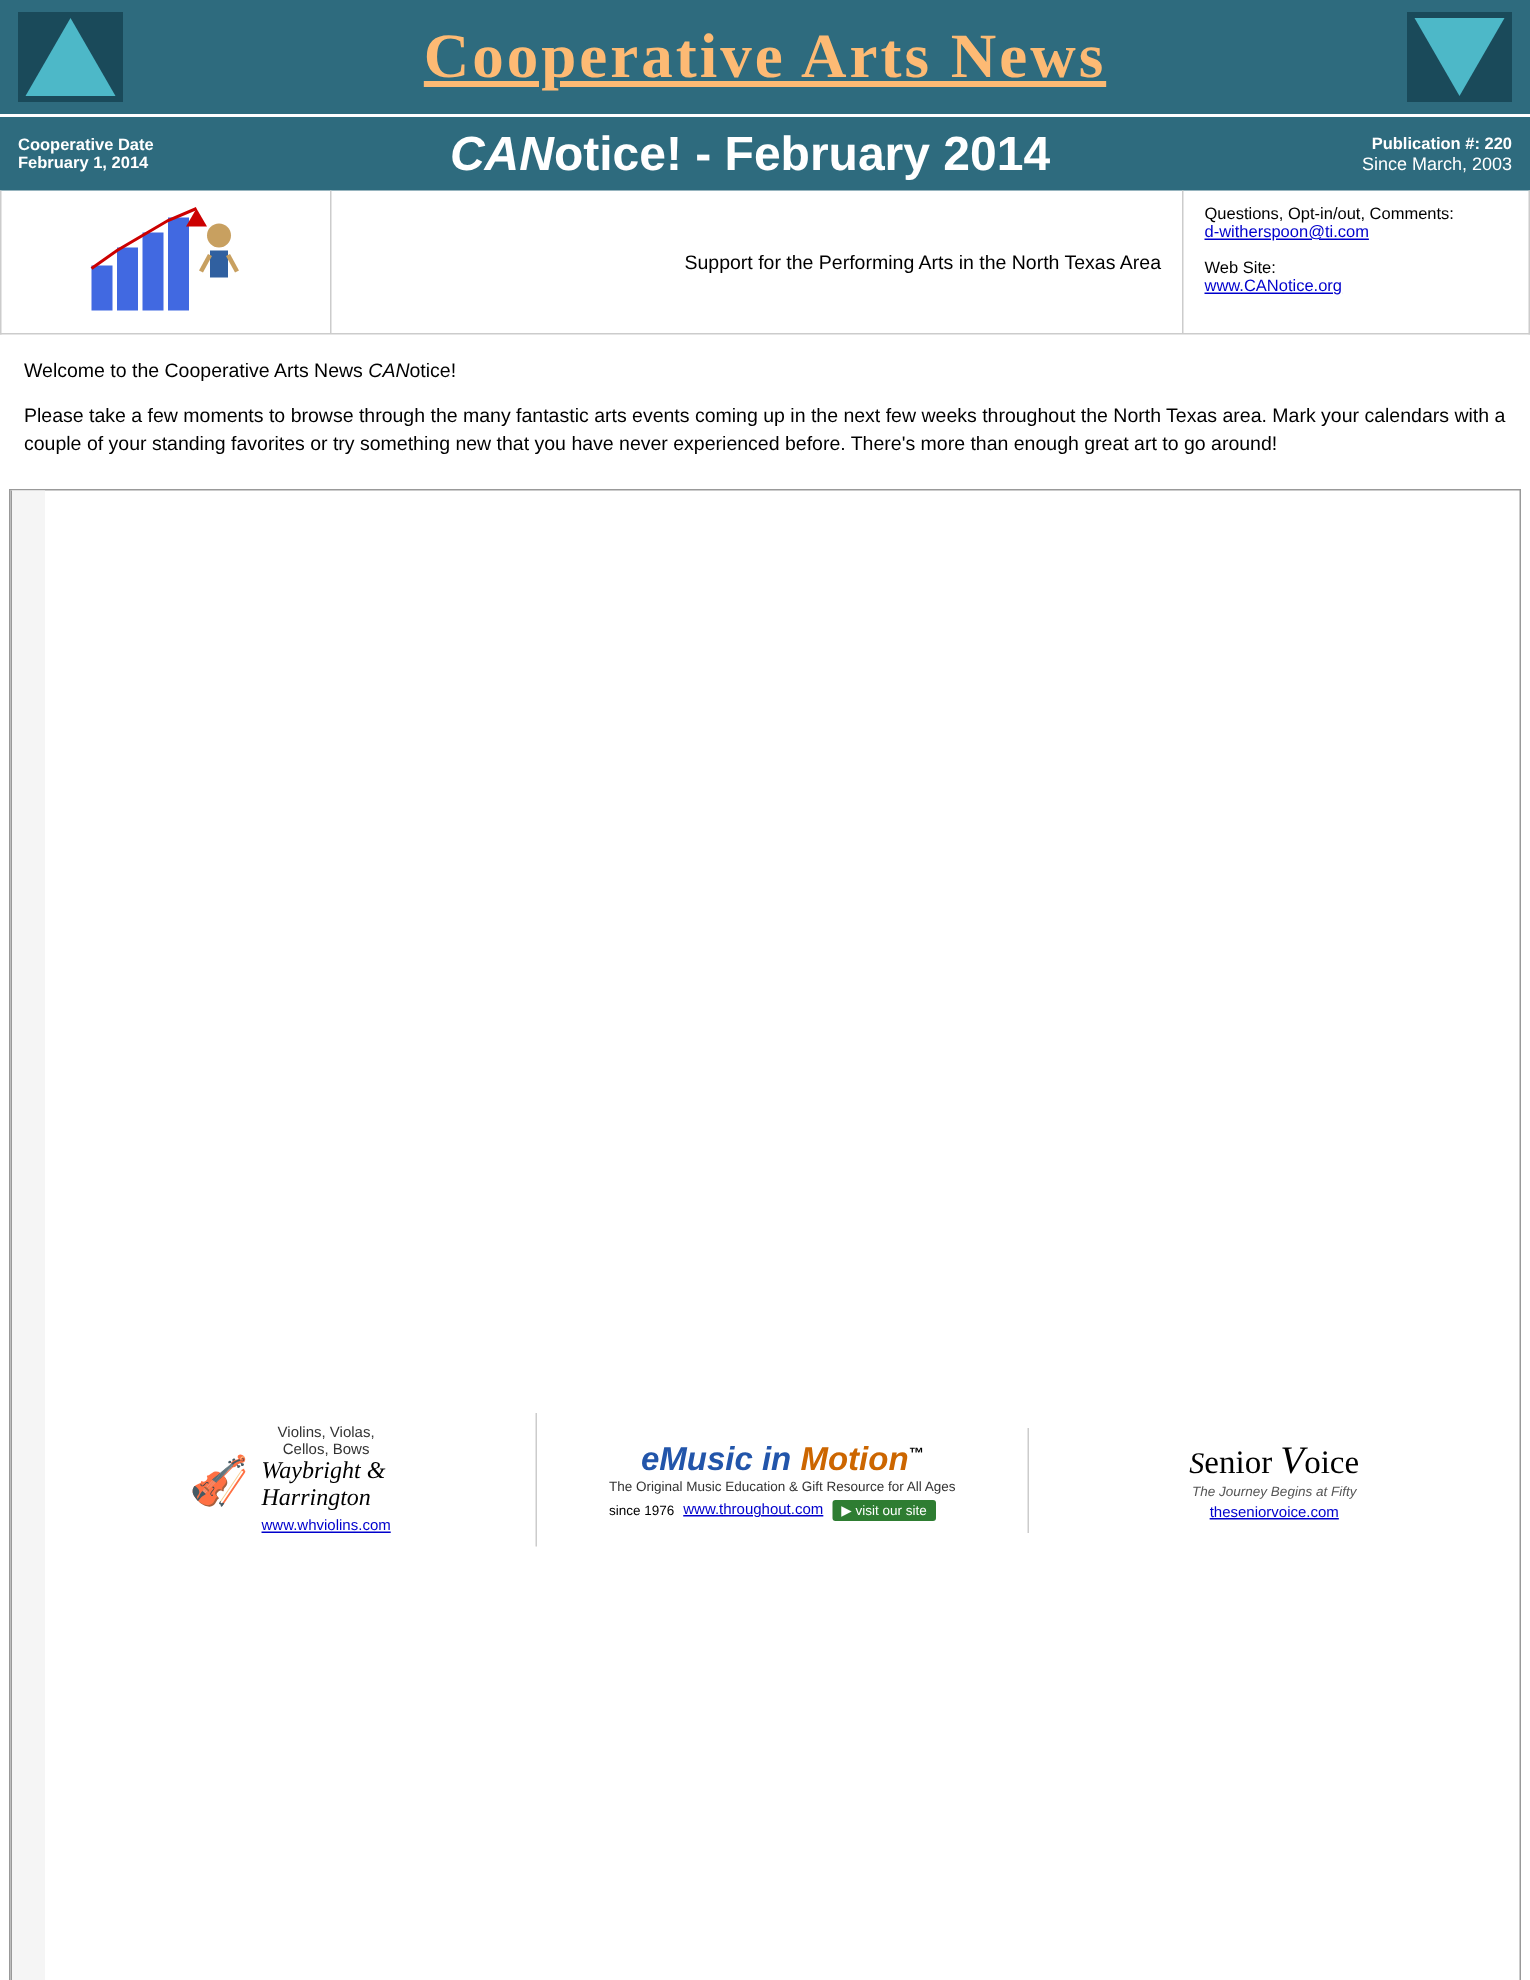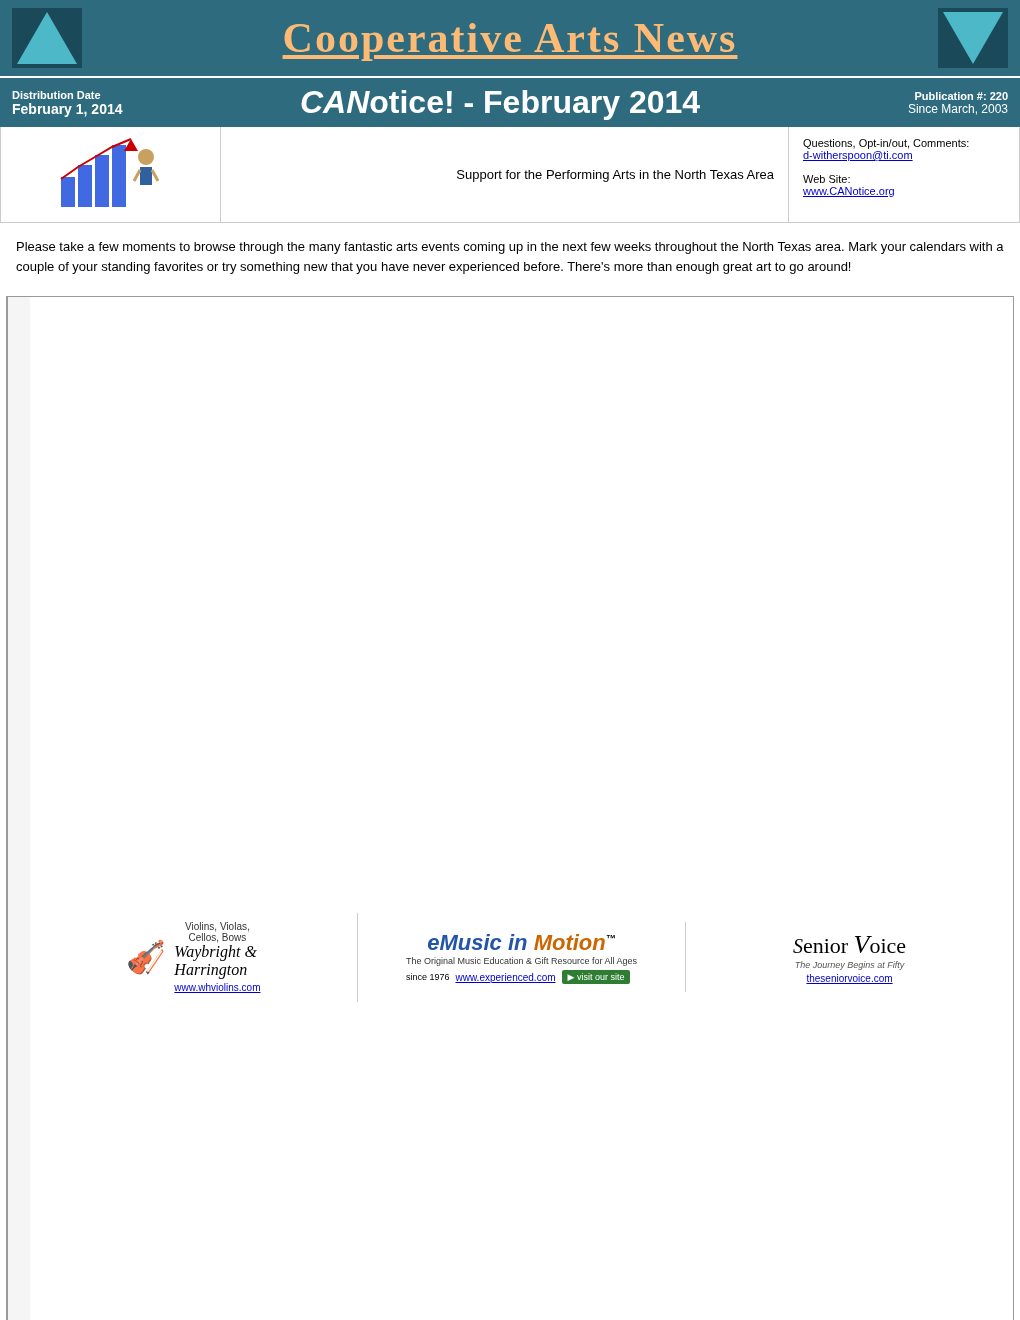--- a/index.html
+++ b/index.html
@@ -75,21 +75,21 @@
       width: 140px;
       color: #fff;
       font-size: 12px;
     }
     .pub-date-left .label {
       font-weight: bold;
       font-size: 11px;
     }
     .pub-date-left .date {
       font-weight: bold;
-      font-size: 14px;
+      font-size: 11px;
     }
     .sub-header-title {
       flex: 1;
       text-align: center;
     }
     .sub-header-title h2 {
       font-size: 32px;
       font-weight: bold;
       color: #fff;
       font-family: Arial, sans-serif;
@@ -222,21 +222,21 @@
   <div class="header-title">
     <h1>Cooperative Arts News</h1>
   </div>
   <div class="header-logo-right">
     <div class="logo-triangle-right"></div>
   </div>
 </div>
 
 <div class="sub-header">
   <div class="pub-date-left">
-    <div class="label">Distribution Date</div>
+    <div class="label">Cooperative Date</div>
     <div class="date">February 1, 2014</div>
   </div>
   <div class="sub-header-title">
     <h2>
       <span class="can">CAN</span><span>otice! - February 2014</span>
     </h2>
   </div>
   <div class="pub-num-right">
     <div class="label">Publication #: 220</div>
     <div class="since">Since March, 2003</div>
@@ -265,20 +265,23 @@
   </div>
   <div class="info-cell info-contact">
     <div>Questions, Opt-in/out, Comments:</div>
     <a href="#">d-witherspoon@ti.com</a><br><br>
     <div>Web Site:</div>
     <a href="#">www.CANotice.org</a>
   </div>
 </div>
 
 <div class="welcome-section">
+  <p>
+    Welcome to the Cooperative Arts News <em>CAN</em>otice!
+  </p>
   <p>Please take a few moments to browse through the many fantastic arts events coming up in the next few weeks throughout the North Texas area.  Mark your calendars with a couple of your standing favorites or try something new that you have never experienced before.  There's more than enough great art to go around!</p>
 </div>
 
 <div class="sponsors-bar">
   <div class="sponsors-label">Sponsors:</div>
 
   <div class="sponsor-item">
     <div style="display:flex;align-items:center;gap:8px;">
       <div style="font-size:32px;">🎻</div>
       <div>
@@ -293,21 +296,21 @@
   </div>
 
   <div class="sponsor-item">
     <div class="sponsor-motion">
       <div style="font-size:22px;font-style:italic;font-weight:bold;">
         <span style="color:#2255aa;">e</span><span style="color:#2255aa;">Music in </span><span style="color:#cc6600;">Motion</span><sup style="font-size:10px;">™</sup>
       </div>
       <div class="tagline" style="font-size:9px;">The Original Music Education &amp; Gift Resource for All Ages</div>
       <div style="display:flex;align-items:center;gap:6px;margin-top:4px;">
         <span style="font-size:9px;">since 1976</span>
-        <a href="#" style="font-size:10px;color:#0000cc;">www.experienced.com</a>
+        <a href="#" style="font-size:10px;color:#0000cc;">www.throughout.com</a>
         <span style="background:#2e7d32;color:#fff;font-size:9px;padding:2px 6px;border-radius:2px;cursor:pointer;">▶ visit our site</span>
       </div>
     </div>
   </div>
 
   <div class="sponsor-item">
     <div class="sponsor-senior">
       <div style="font-family:'Times New Roman',serif;font-size:22px;">
         <span style="font-style:italic;font-size:20px;">S</span><span>enior </span><span style="font-style:italic;font-size:26px;font-family:Georgia,serif;">V</span><span>oice</span>
       </div>

